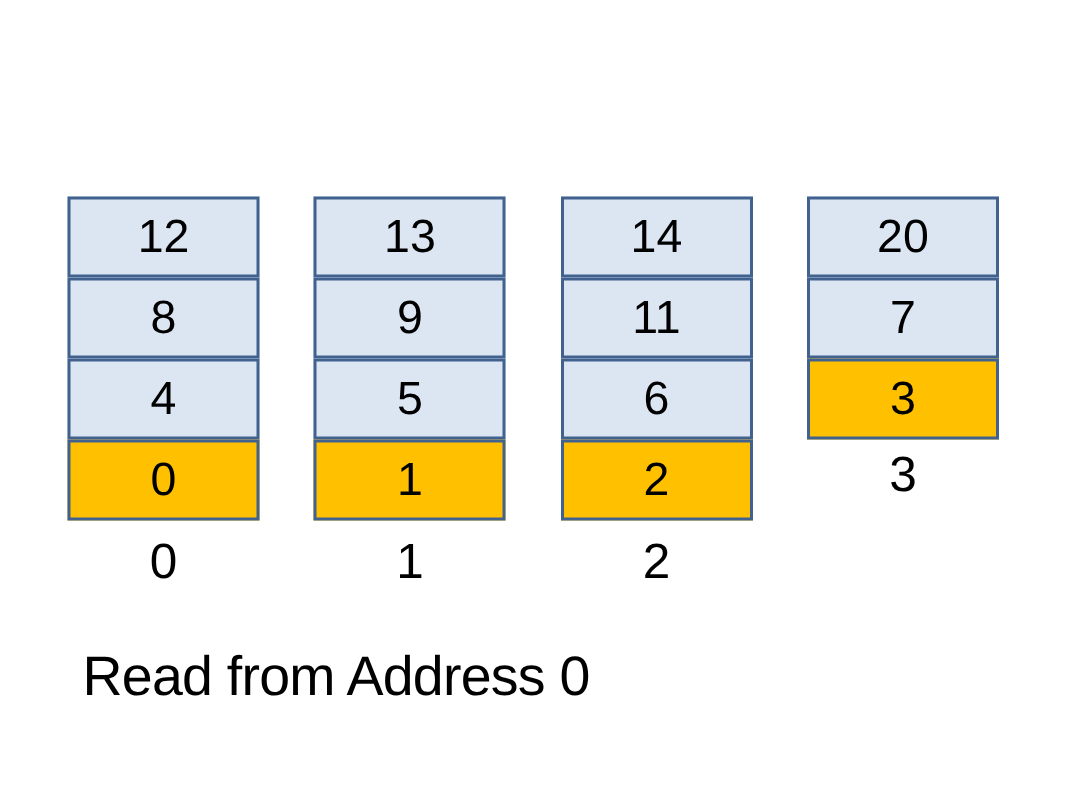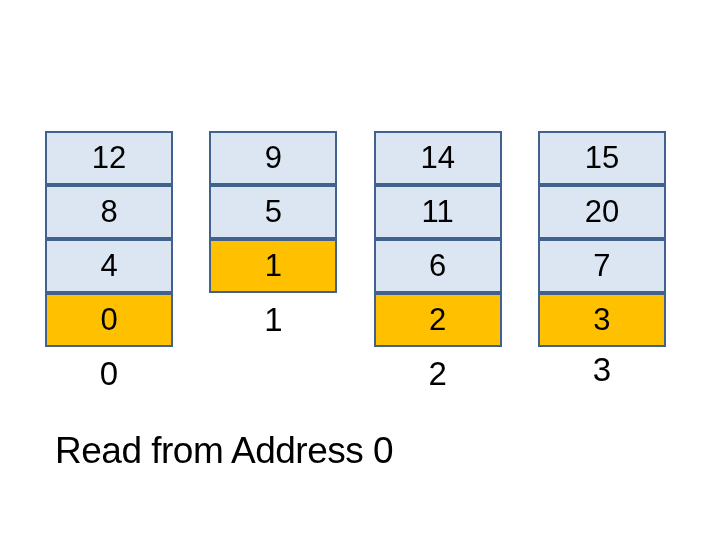--- a/index.html
+++ b/index.html
@@ -81,36 +81,36 @@
 
     <div class="memory-column">
       <div class="memory-cell">12</div>
       <div class="memory-cell">8</div>
       <div class="memory-cell">4</div>
       <div class="memory-cell highlight">0</div>
       <div class="address-label">0</div>
     </div>
 
     <div class="memory-column">
+      <div class="memory-cell">13</div>
       <div class="memory-cell">9</div>
       <div class="memory-cell">5</div>
       <div class="memory-cell highlight">1</div>
       <div class="address-label">1</div>
     </div>
 
     <div class="memory-column">
       <div class="memory-cell">14</div>
       <div class="memory-cell">11</div>
       <div class="memory-cell">6</div>
       <div class="memory-cell highlight">2</div>
       <div class="address-label">2</div>
     </div>
 
     <div class="memory-column">
-      <div class="memory-cell">15</div>
       <div class="memory-cell">20</div>
       <div class="memory-cell">7</div>
       <div class="memory-cell highlight">3</div>
       <div class="address-label">3</div>
     </div>
 
   </div>
 
   <div class="caption">Read from Address 0</div>
 

